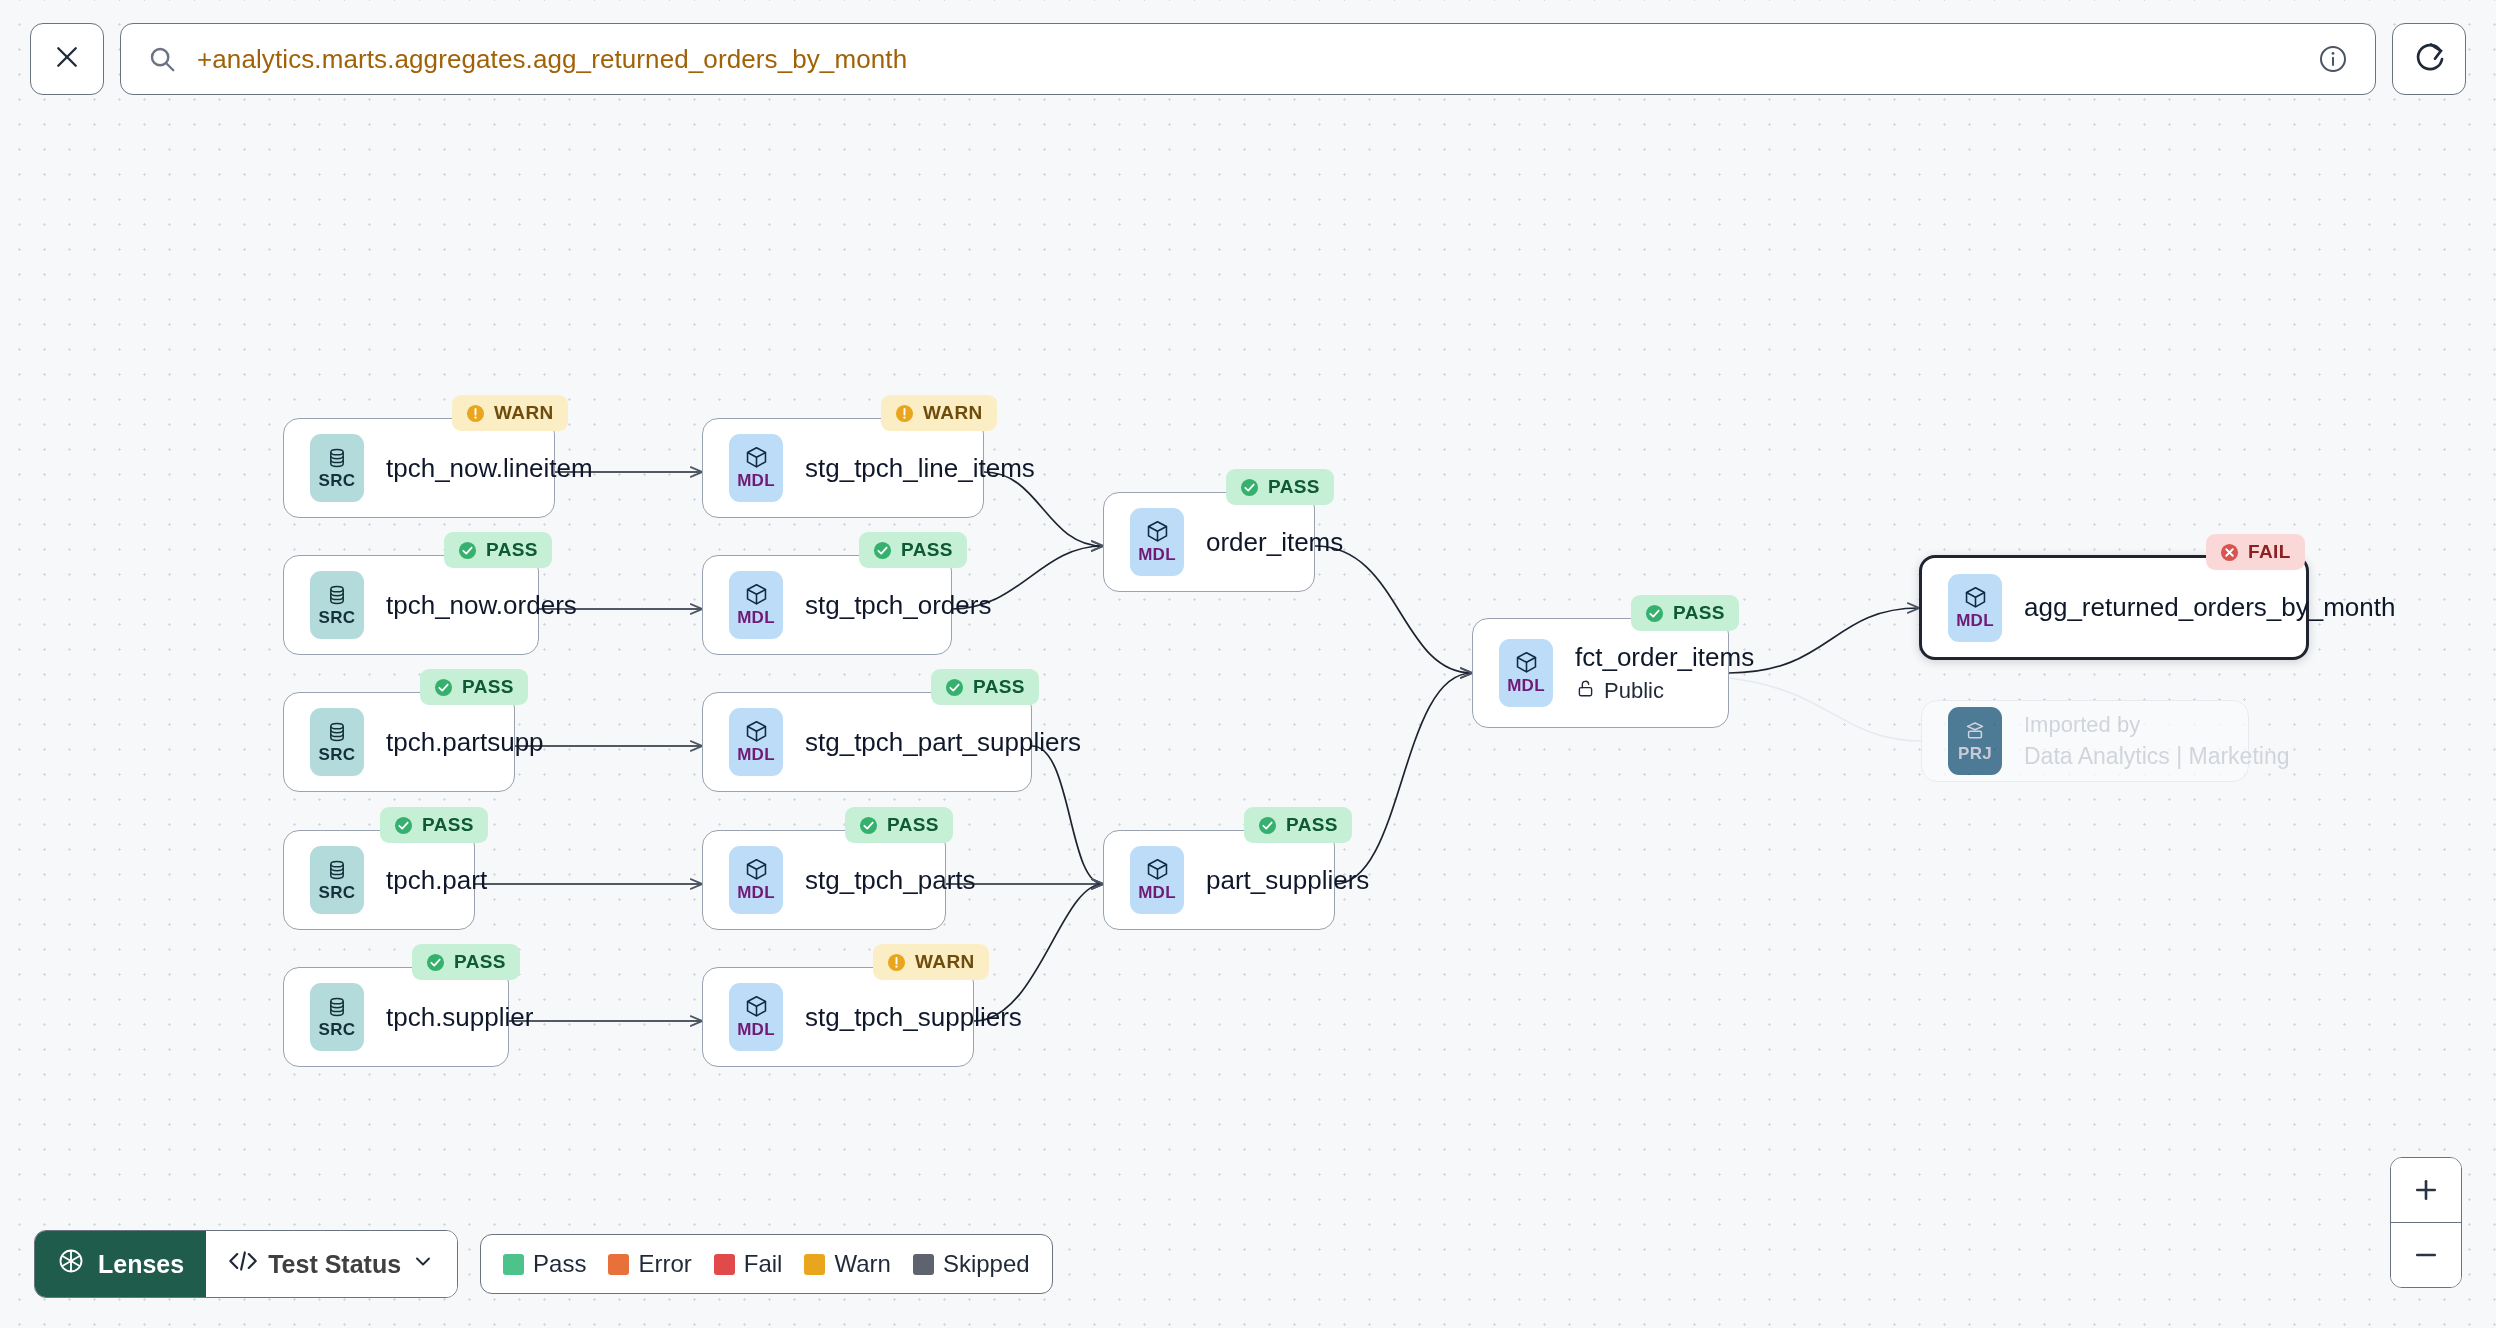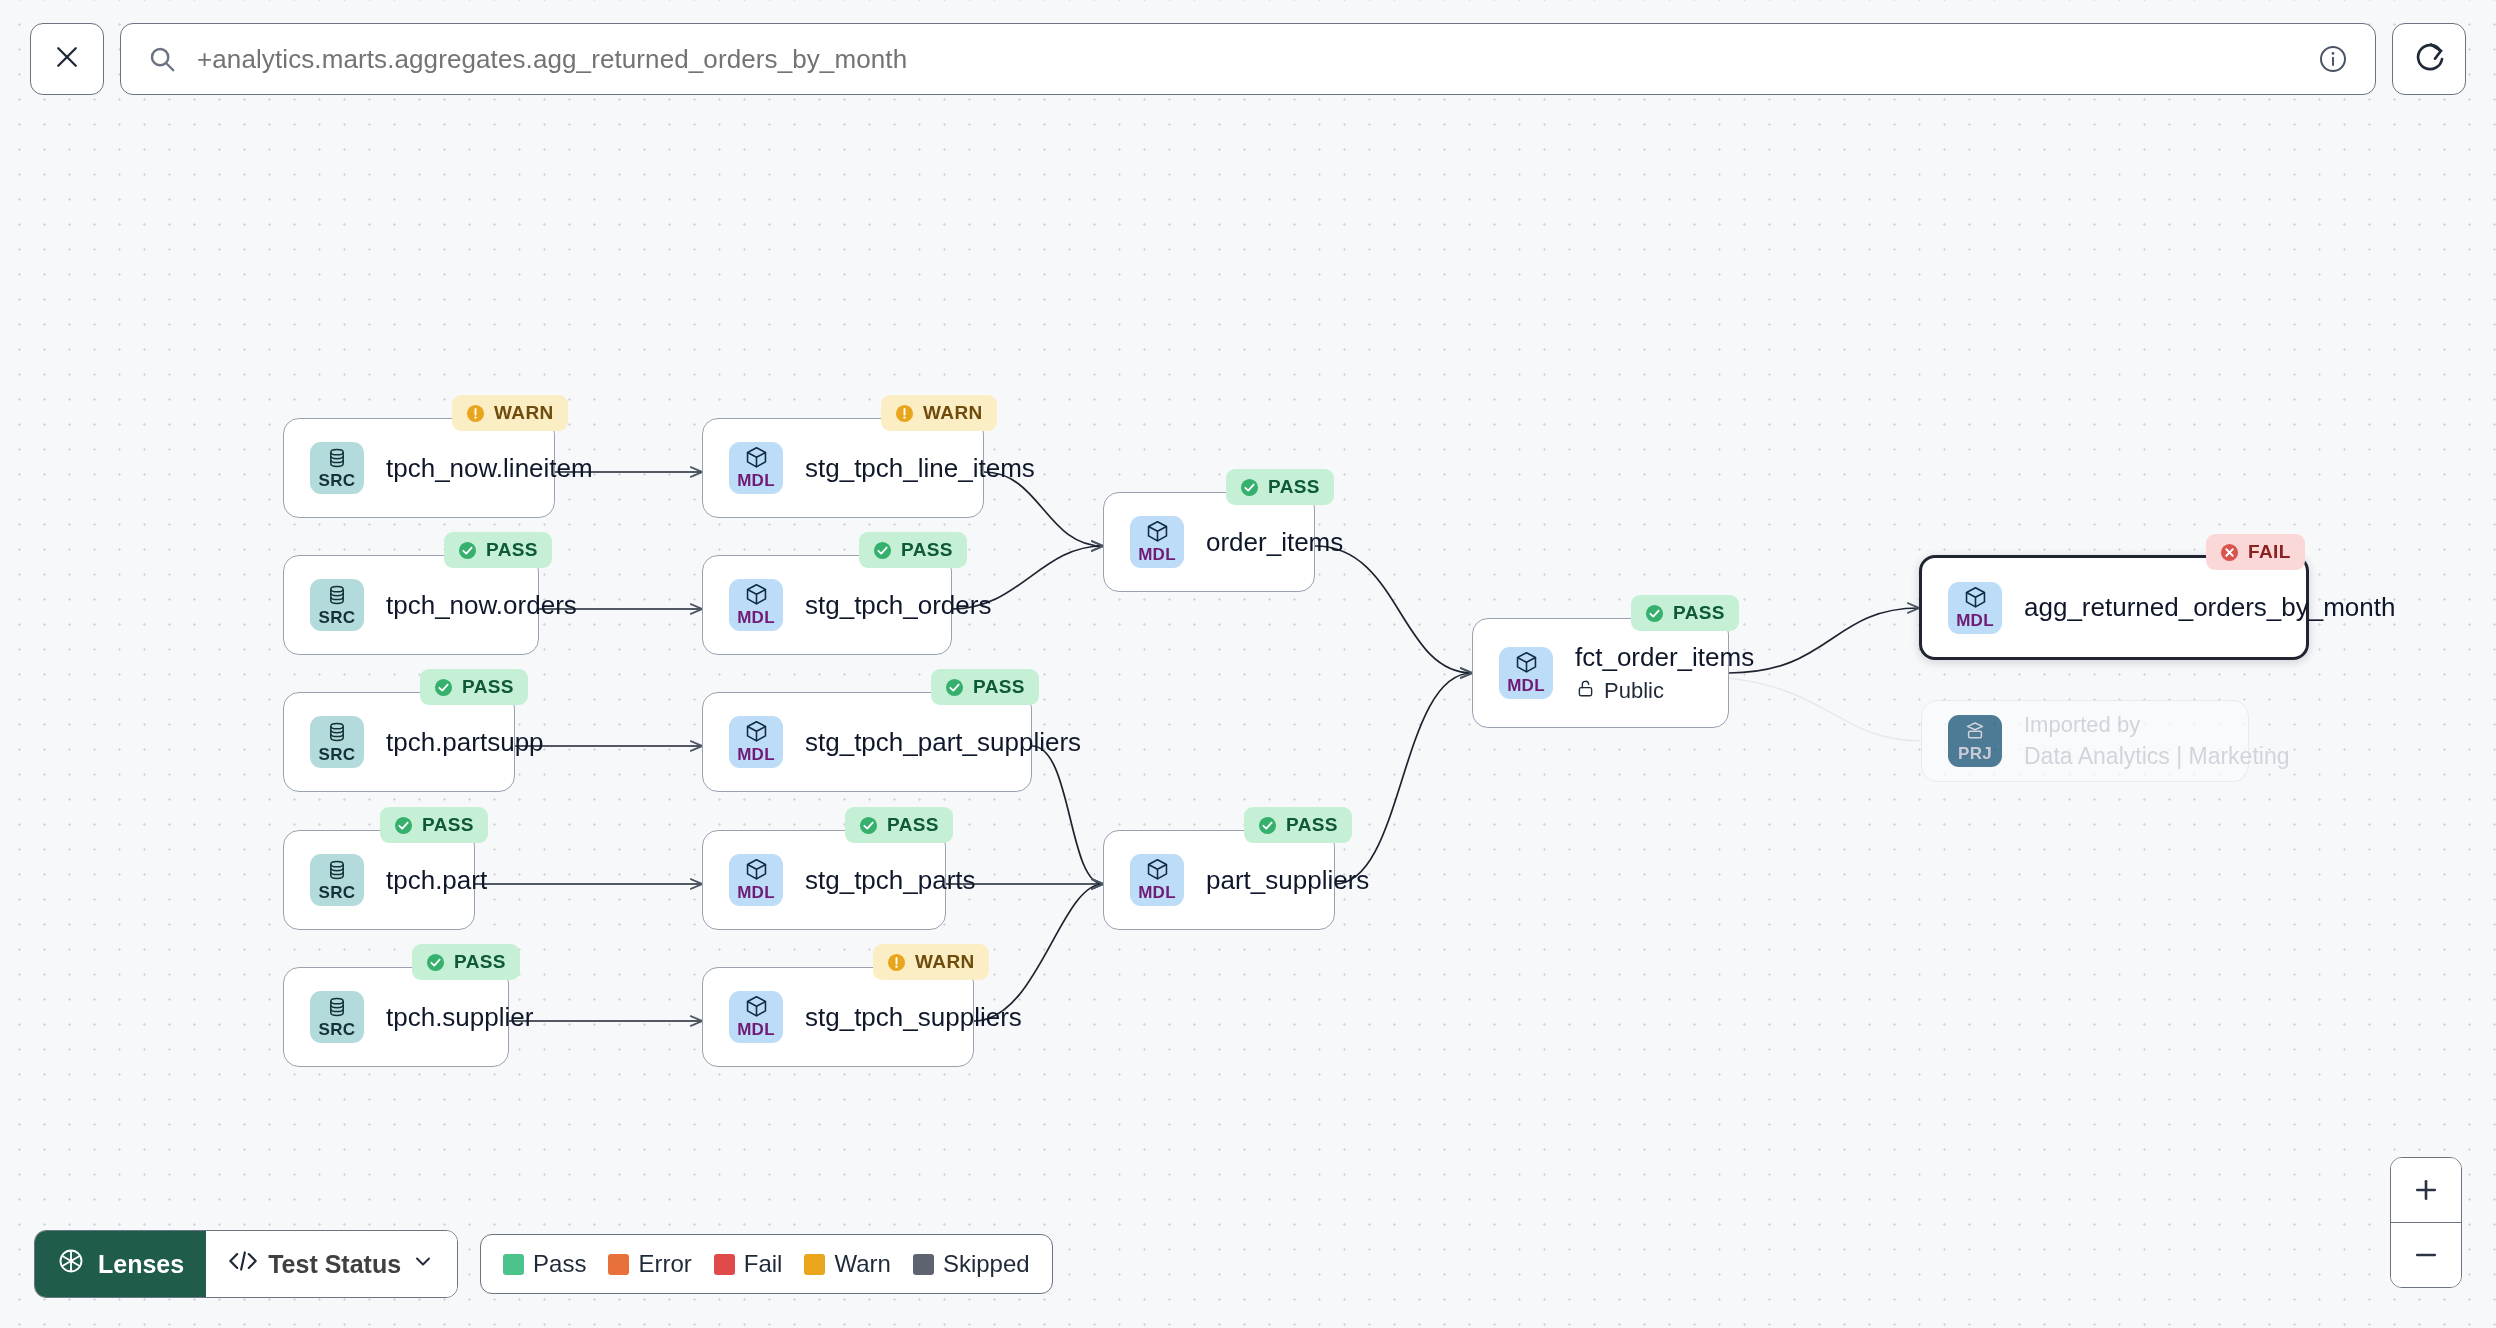--- a/index.html
+++ b/index.html
@@ -63,21 +63,21 @@
     min-width: 0;
   }
   .tb-search .sq {
     flex: none;
     display: flex;
     align-items: center;
   }
   .search-value {
     flex: 1 1 auto;
     font-size: 26px;
-    color: #737373;
+    color: #a16207;
     letter-spacing: .1px;
     white-space: nowrap;
     overflow: hidden;
     text-overflow: ellipsis;
   }
   .info-icon { flex: none; display: flex; align-items: center; cursor: pointer; }
 
   
   #canvas {
     position: absolute;
@@ -109,21 +109,21 @@
   }
   .node.ghost {
     border: 1.5px solid #e3e6ec;
     background: #fbfcfd;
     opacity: .72;
     z-index: 5;
   }
 
   .type-badge {
     flex: none;
-    width: 54px; height: 52px;
+    width: 54px; height: 68px;
     border-radius: 11px;
     display: flex;
     flex-direction: column;
     align-items: center;
     justify-content: center;
     gap: 1px;
   }
   .type-badge .tb-ico { line-height: 0; }
   .type-badge .tb-txt {
     font-size: 17px;

